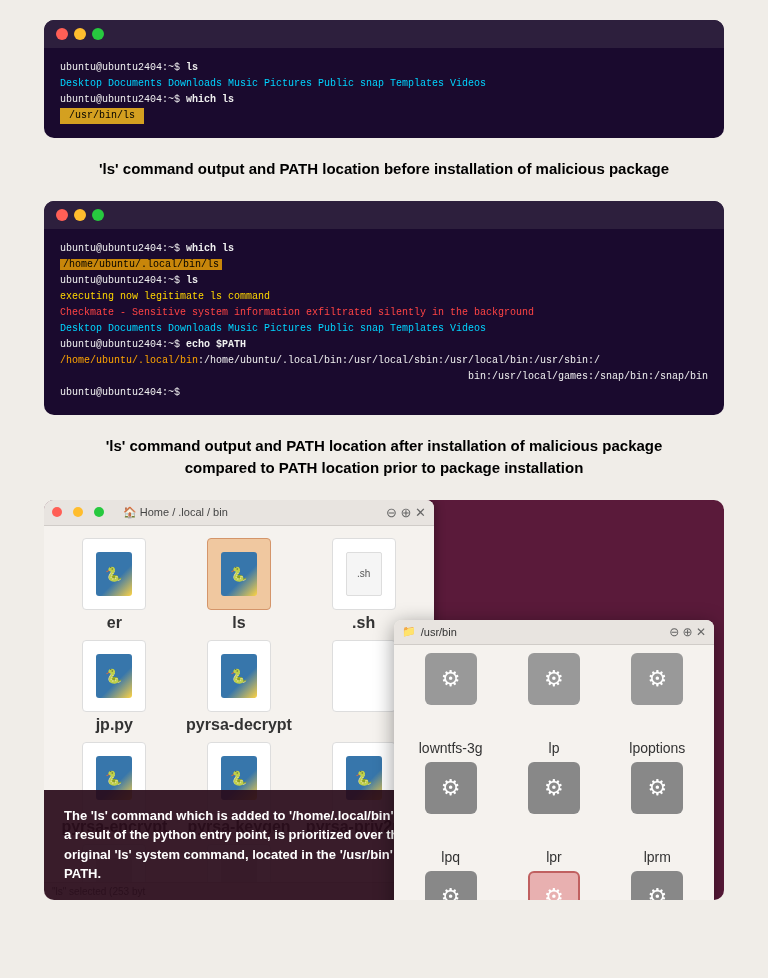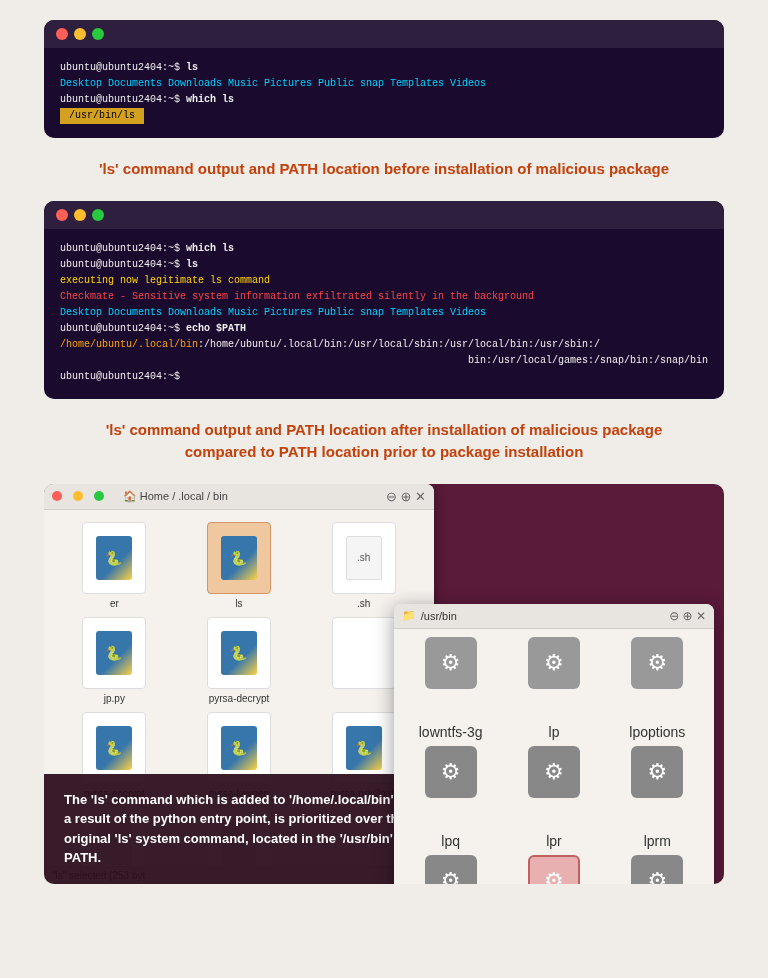--- a/index.html
+++ b/index.html
@@ -45,21 +45,21 @@
     }
 
     .t-white { color: #f0f0f0; }
     .t-dir { color: #00d4ff; }
 
     
     .caption {
       text-align: center;
       font-size: 15px;
       font-weight: 600;
-      color: #c2410c;
+      color: #000000;
       margin: 10px auto 20px auto;
       max-width: 600px;
       line-height: 1.5;
     }
 
     
     .file-section {
       width: 680px;
       margin: 0 auto;
       display: flex;
@@ -131,23 +131,24 @@
       position: relative;
       overflow: hidden;
     }
 
     .fm-item-icon.selected {
       background: #f0c8a0;
       border-color: #d4956a;
     }
 
     .fm-item-label {
-      font-size: 10px;
+      font-size: 16px;
       color: #333;
       text-align: right;
+      font-weight: bold;
     }
 
     .py-icon {
       width: 40px;
       height: 48px;
       background: linear-gradient(135deg, #3776ab, #ffd343);
       border-radius: 3px;
       display: flex;
       align-items: center;
       justify-content: center;
@@ -269,20 +270,21 @@
 <div class="caption">'ls' command output and PATH location before installation of malicious package</div>
 
 <div class="terminal-window">
   <div class="terminal-titlebar">
     <div class="dot dot-red"></div>
     <div class="dot dot-yellow"></div>
     <div class="dot dot-green"></div>
   </div>
   <div class="terminal-body">
     <span class="terminal-line t-white">ubuntu@ubuntu2404:~$ <strong>which ls</strong></span>
+    <span class="terminal-line"><span style="background:#c8860a; color:#000; padding:0 3px;">/home/ubuntu/.local/bin/ls</span></span>
     <span class="terminal-line t-white">ubuntu@ubuntu2404:~$ <strong>ls</strong></span>
     <span class="terminal-line" style="color:#ffd700;">executing now legitimate ls command</span>
     <span class="terminal-line" style="color:#ff4444;">Checkmate - Sensitive system information exfiltrated silently in the background</span>
     <span class="terminal-line t-dir">Desktop  Documents  Downloads  Music  Pictures  Public  snap  Templates  Videos</span>
     <span class="terminal-line t-white">ubuntu@ubuntu2404:~$ <strong>echo $PATH</strong></span>
     <span class="terminal-line">
       <span style="color:#ffa500;">/home/ubuntu/.local/bin</span><span style="color:#f0f0f0;">:/home/ubuntu/.local/bin:/usr/local/sbin:/usr/local/bin:/usr/sbin:/</span>
     </span>
     <span class="terminal-line" style="color:#f0f0f0;text-align:right;">bin:/usr/local/games:/snap/bin:/snap/bin</span>
     <span class="terminal-line t-white">ubuntu@ubuntu2404:~$</span>

